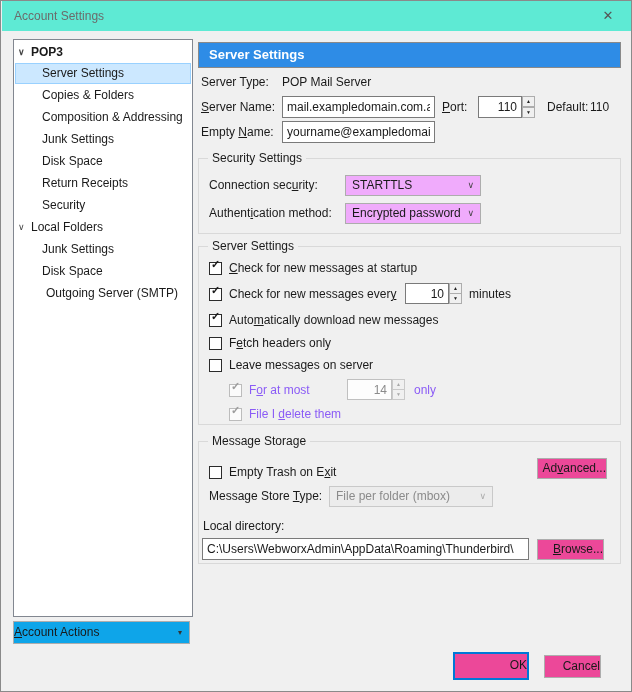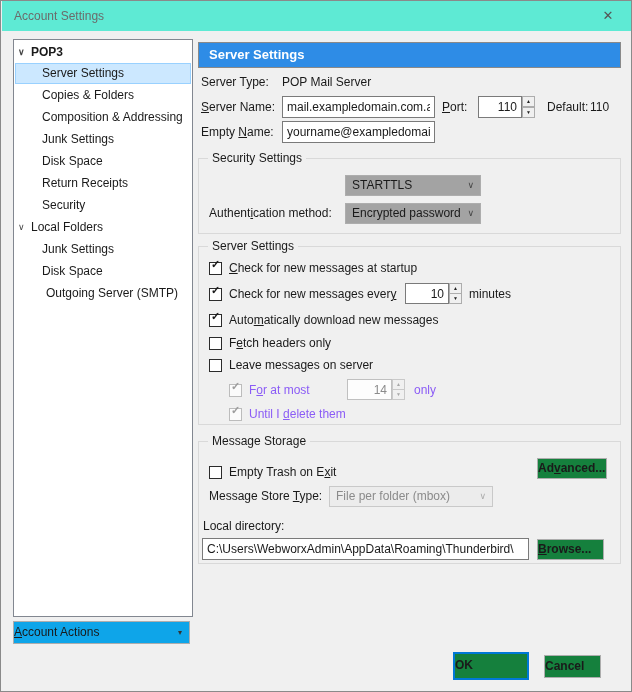--- a/index.html
+++ b/index.html
@@ -37,31 +37,31 @@
   .dis { color:#8b5cf6; }
   .tinput { position:absolute; border:1px solid #7a7a7a; background:#fff; font:12px "Liberation Sans", sans-serif; padding:0 4px; color:#1a1a1a; }
   .num { text-align:right; }
   .tinput:disabled, .tinput.disabled { border-color:#c0c0c0; color:#8b8b8b; background:#fdfdfd; }
   .spin { position:absolute; width:13px; }
   .spin .sb { position:absolute; left:0; width:13px; height:11px; background:#f0f0f0; border:1px solid #adadad; font-size:5px; text-align:center; line-height:9px; color:#222; }
   .spin .up { top:0; }
   .spin .dn { top:10px; }
   .spin.h22 { height:22px; } .spin.h22 .dn { top:11px; }
   .spin.disabled .sb { color:#a8a8a8; border-color:#c9c9c9; }
-  .combo { position:absolute; background:#a3a3a3; border:1px solid #adadad; height:21px; line-height:19px; padding-left:6px; white-space:nowrap; }
+  .combo { position:absolute; background:#f0abfc; border:1px solid #adadad; height:21px; line-height:19px; padding-left:6px; white-space:nowrap; }
   .combo .cchev { position:absolute; right:6px; top:0; font-size:9px; line-height:19px; color:#444; }
   .combo.disabled { background:#ececec; border-color:#c9c9c9; color:#8b8b8b; }
   .combo.disabled .cchev { color:#ababab; }
   .cb { position:absolute; width:13px; height:13px; border:1px solid #2b2b2b; background:#fff; }
   .cb .mark { position:absolute; left:1px; top:-5px; font-size:11px; font-weight:bold; color:#1a1a1a; line-height:13px; }
   .cb.disabled { border-color:#bcbcbc; background:#fbfbfb; }
   .cb.disabled .mark { color:#9d9d9d; }
   .group { position:absolute; border:1px solid #d9d9d9; }
   .legend { position:absolute; top:-8px; left:9px; background:#f0f0f0; padding:0 4px; height:15px; line-height:15px; white-space:nowrap; }
-  .btn { position:absolute; background:#15803d; border:1px solid #adadad; text-align:left; line-height:19px; font-size:12px;font-weight:bold; }
+  .btn { position:absolute; background:#ec4899; border:1px solid #adadad; text-align:right; line-height:19px; font-size:12px; }
   .btn.ok { border:2px solid #0078d7; line-height:22px; }
 </style>
 </head>
 <body>
 
 <div class="titlebar">
   <span class="title">Account Settings</span>
   <span class="close">✕</span>
 </div>
 
@@ -125,20 +125,21 @@
   <span class="sb dn">▼</span>
 </span>
 <span class="lbl" style="left:546px;top:95px">Default:</span>
 <span class="lbl" style="left:589px;top:95px">110</span>
 
 <span class="lbl" style="left:200px;top:120px"><span>Empty </span><span class="ak">N</span><span>ame:</span></span>
 <input class="tinput" style="left: 281px; top: 120px; width: 153px; height: 22px;" value="yourname@exampledomain">
 
 <div class="group" style="left:197px;top:157px;width:423px;height:76px">
   <span class="legend">Security Settings</span>
+  <span class="lbl" style="left:10px;top:16px;line-height:21px"><span>Connection sec</span><span class="ak">u</span><span>rity:</span></span>
   <div class="combo" style="left:146px;top:16px;width:136px">
     <span>STARTTLS</span>
     <span class="cchev">∨</span>
   </div>
   <span class="lbl" style="left:10px;top:44px;line-height:21px"><span>Authent</span><span class="ak">i</span><span>cation method:</span></span>
   <div class="combo" style="left:146px;top:44px;width:136px">
     <span>Encrypted password</span>
     <span class="cchev">∨</span>
   </div>
 </div>
@@ -180,21 +181,21 @@
   <input class="tinput num disabled" style="left: 148px; top: 132px; width: 45px; height: 21px;" disabled="" value="14">
   <span class="spin disabled" style="left:193px;top:132px;height:21px">
     <span class="sb up">▲</span>
     <span class="sb dn">▼</span>
   </span>
   <span class="lbl dis" style="left:215px;top:133px;line-height:21px">only</span>
 
   <span class="cb disabled" style="left:30px;top:161px">
       <span class="mark">✓</span>
     </span>
-  <span class="lbl dis" style="left:50px;top:157px;line-height:21px"><span>Until I </span><span class="ak">d</span><span>elete them</span></span>
+  <span class="lbl dis" style="left:50px;top:157px;line-height:21px"><span>File I </span><span class="ak">d</span><span>elete them</span></span>
 </div>
 
 <div class="group" style="left:197px;top:440px;width:423px;height:123px">
   <span class="legend">Message Storage</span>
 
   <span class="cb" style="left:10px;top:24px"></span>
   <span class="lbl" style="left:30px;top:20px;line-height:21px"><span>Empty Trash on E</span><span class="ak">x</span><span>it</span></span>
   <div class="btn" style="left:338px;top:16px;width:70px;height:21px"><span>Ad</span><span class="ak">v</span><span>anced...</span></div>
 
   <span class="lbl" style="left:10px;top:44px;line-height:21px"><span>Message Store </span><span class="ak">T</span><span>ype:</span></span>

